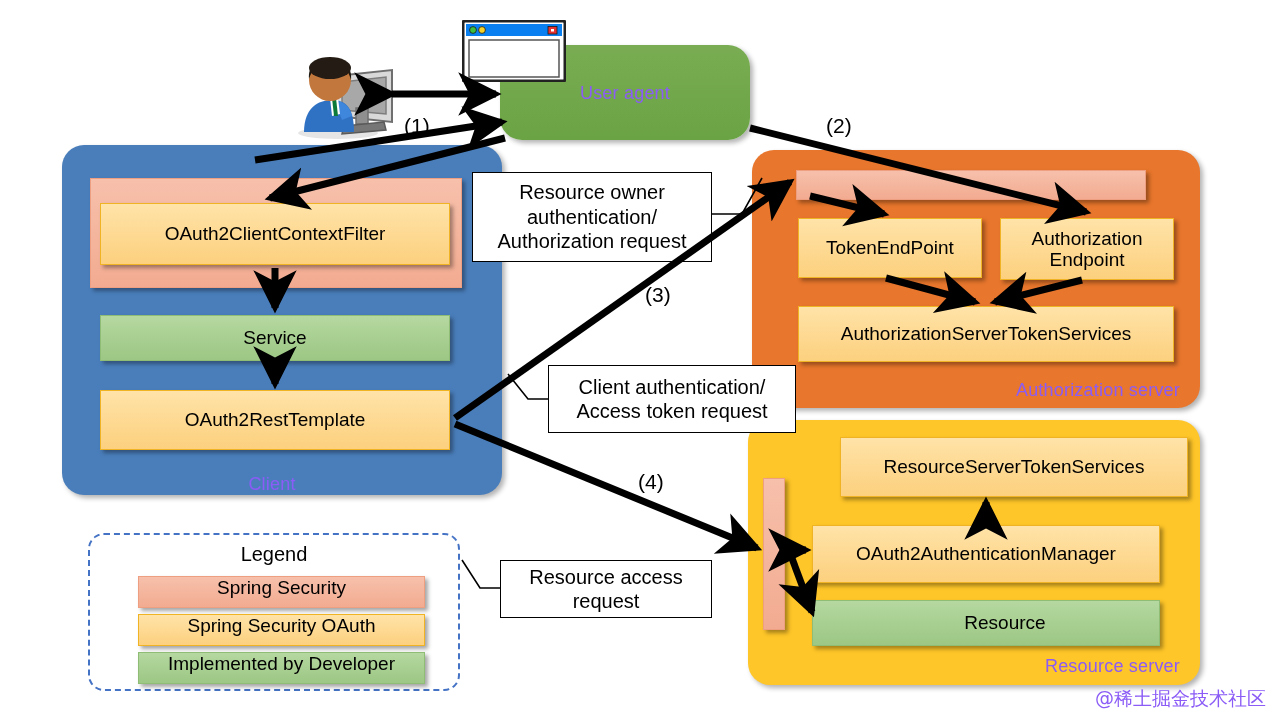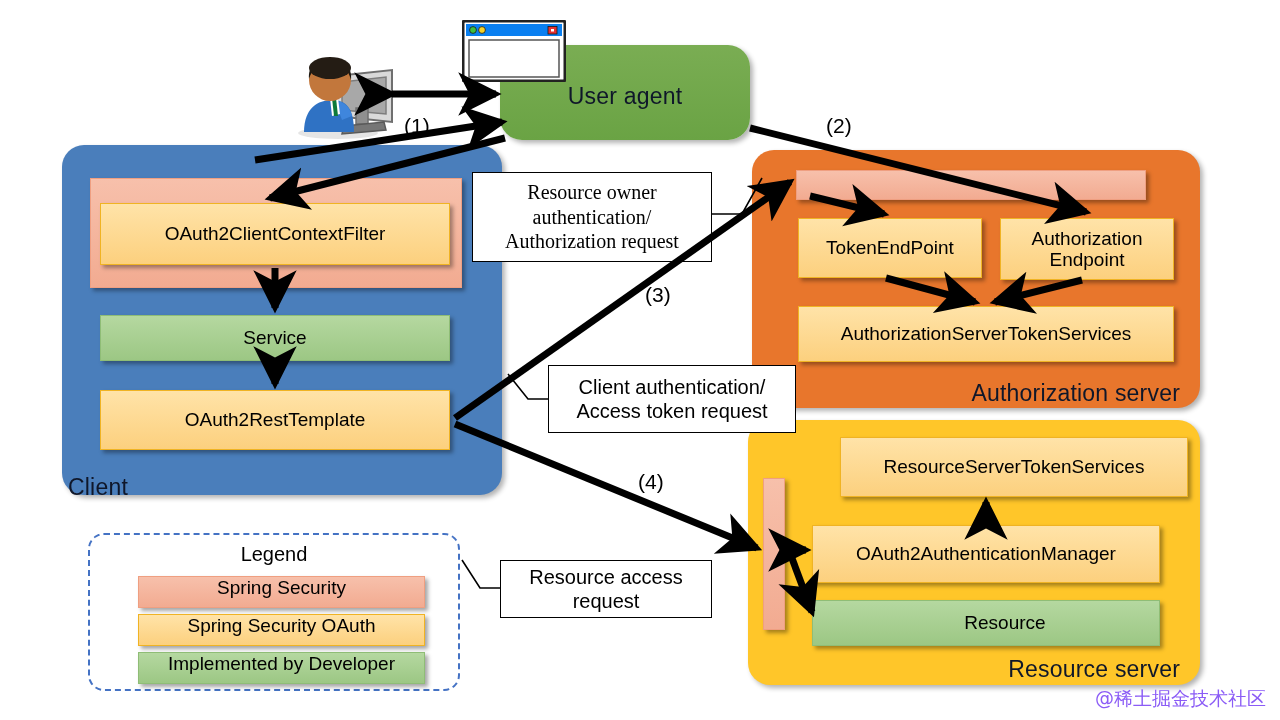--- a/index.html
+++ b/index.html
@@ -12,21 +12,21 @@
   #stage{position:relative;width:1280px;height:720px;}
 
   
   .panel{position:absolute;box-sizing:border-box;}
 
   .rounded{border-radius:22px;}
 
   .shadowed{box-shadow:3px 3px 5px rgba(0,0,0,0.30);}
 
   .boxlabel{
-    position:absolute;color:#0f172a;font-size:23px;
+    position:absolute;color:#8b5cf6;font-size:18px;
     letter-spacing:.2px;white-space:nowrap;
   }
 
   .node{
     position:absolute;box-sizing:border-box;
     display:flex;align-items:center;justify-content:center;
     text-align:center;color:#000000;font-size:19px;line-height:1.12;
     box-shadow:3px 3px 4px rgba(0,0,0,0.35);
   }
 
@@ -117,21 +117,21 @@
       <path d="M40 52 L44 52 L46 70 L42 70 Z" fill="#0e7a3a"></path>
 
       <circle cx="38" cy="34" r="21" fill="#c2773c"></circle>
       <path d="M17 32 C17 14 59 14 59 32 C59 24 53 16 38 16 C24 16 19 24 17 32 Z" fill="#2b2118"></path>
       <path d="M17 33 C16 20 24 12 38 12 C53 12 60 21 59 34 C56 22 50 19 38 19 C26 19 20 23 17 33 Z" fill="#1c1710"></path>
       <ellipse cx="38" cy="22" rx="21" ry="11" fill="#241c14"></ellipse>
     </svg>
   </div>
 
   <div class="panel rounded fill-client shadowed" style="left:62px;top:145px;width:440px;height:350px;"></div>
-  <div class="boxlabel" style="left:68px;top:474px;width:420px;text-align:left;">Client</div>
+  <div class="boxlabel" style="left:62px;top:474px;width:420px;text-align:center;">Client</div>
 
   <div class="node fill-salmon-plain" style="left:90px;top:178px;width:372px;height:110px;"></div>
 
   <div class="node fill-gold" style="left:100px;top:203px;width:350px;height:62px;">
     <span>OAuth2ClientContextFilter</span>
   </div>
 
   <div class="node fill-green" style="left:100px;top:315px;width:350px;height:46px;">
     <span>Service</span>
   </div>
@@ -170,21 +170,21 @@
   </div>
 
   <div class="node fill-gold" style="left:812px;top:525px;width:348px;height:58px;">
     <span>OAuth2AuthenticationManager</span>
   </div>
 
   <div class="node fill-green" style="left:812px;top:600px;width:348px;height:46px;padding-left:38px;">
     <span>Resource</span>
   </div>
 
-  <div class="callout" style="left:472px;top:172px;width:240px;height:90px;font-family:Liberation Serif, serif;">
+  <div class="callout" style="left:472px;top:172px;width:240px;height:90px;">
     <span>
       <span>Resource owner</span><br>
       <span>authentication/</span><br>
       <span>Authorization request</span>
     </span>
   </div>
 
   <div class="callout" style="left:548px;top:365px;width:248px;height:68px;">
     <span>
       <span>Client authentication/</span><br>

